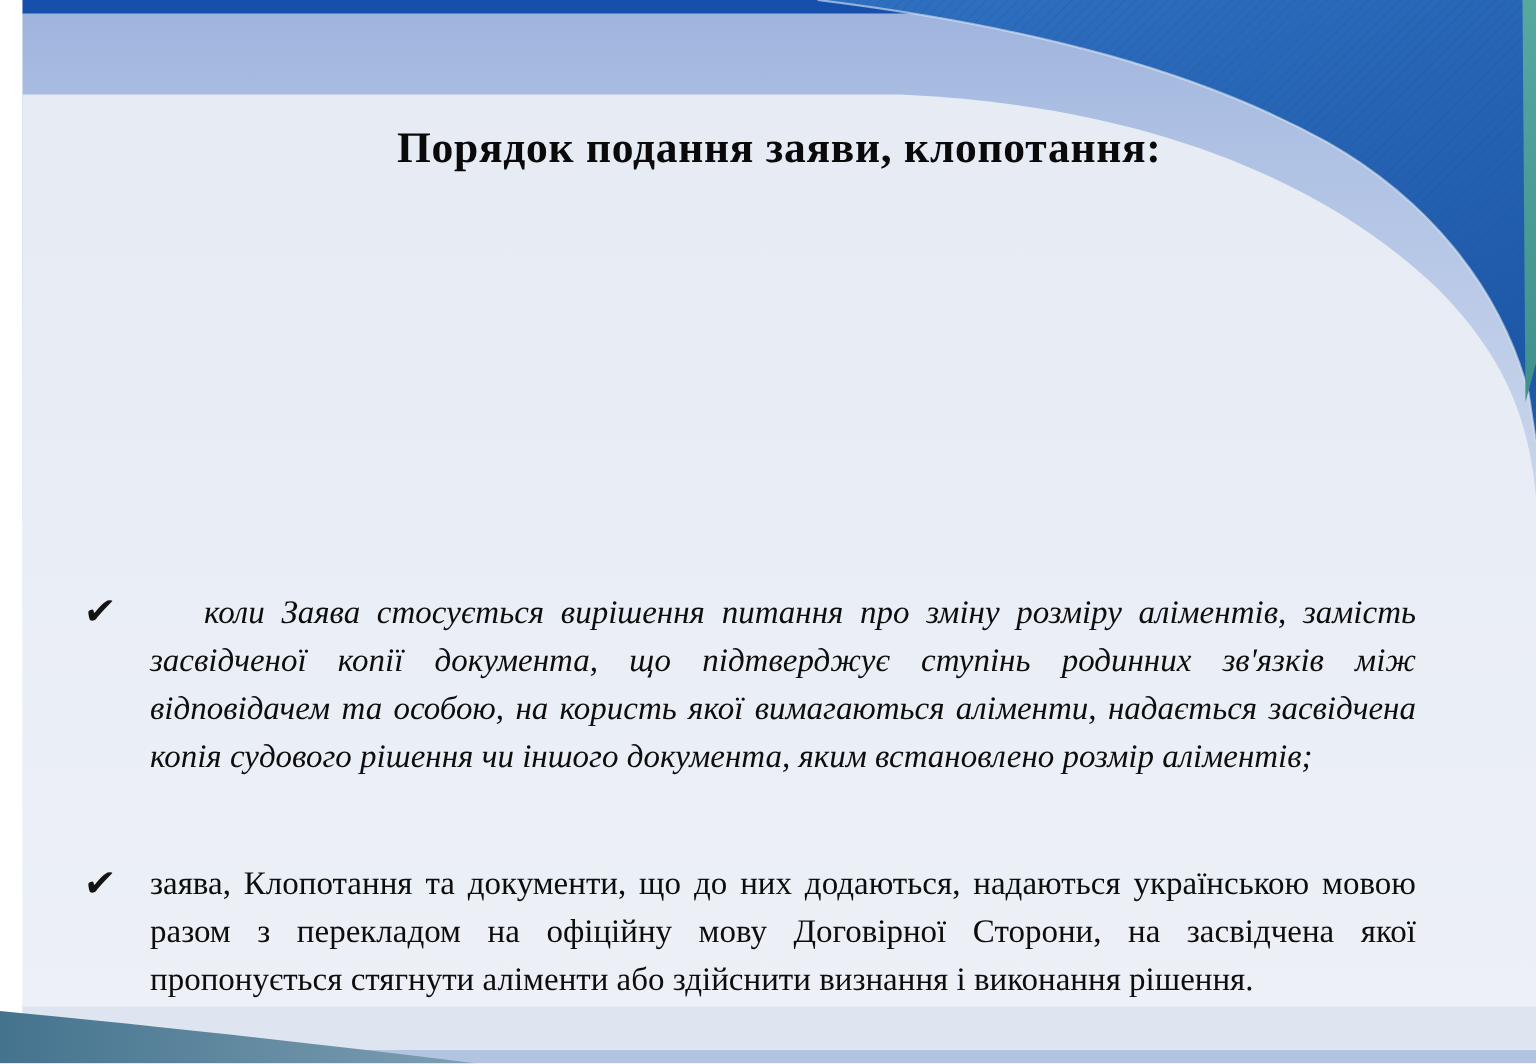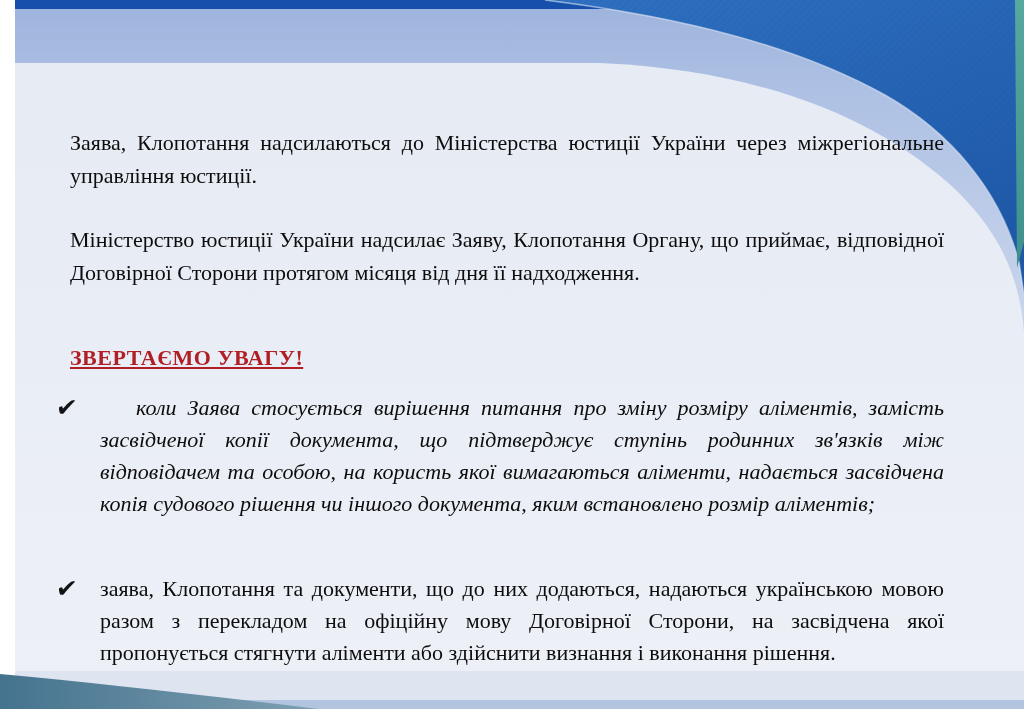--- a/index.html
+++ b/index.html
@@ -98,25 +98,23 @@
     <path d="M 545 0 C 690 18 800 48 885 95 C 950 132 1000 190 1019 262 L 1024 295" fill="none" stroke="#dfe7f3" stroke-width="1.5" opacity="0.6"></path>
 
     <polygon points="1015,0 1024,0 1024,242 1017,268" fill="url(#tealGrad)"></polygon>
 
     <rect x="15" y="671" width="1009" height="29" fill="#dfe5f0"></rect>
     <rect x="0" y="700" width="1024" height="9" fill="#b2c4df"></rect>
 
     <path d="M 0 674 C 95 683 205 695 318 709 L 0 709 Z" fill="url(#wedgeGrad)"></path>
   </svg>
 
+  <h1 class="layer title">Порядок подання заяви, клопотання:</h1>
 
-  <p class="layer para p1">Заява, Клопотання надсилаються до Міністерства юстиції України через міжрегіональне управління юстиції.</p>
-  <p class="layer para p2">Міністерство юстиції України надсилає Заяву, Клопотання Органу, що приймає, відповідної Договірної Сторони протягом місяця від дня її надходження.</p>
 
-  <div class="layer attention">ЗВЕРТАЄМО УВАГУ!</div>
 
   <div class="layer bullet b1">
     <span class="check">✔</span>
     <div class="btext">коли Заява стосується вирішення питання про зміну розміру аліментів, замість засвідченої копії документа, що підтверджує ступінь родинних зв'язків між відповідачем та особою, на користь якої вимагаються аліменти, надається засвідчена копія судового рішення чи іншого документа, яким встановлено розмір аліментів;</div>
   </div>
 
   <div class="layer bullet b2">
     <span class="check">✔</span>
     <div class="btext">заява, Клопотання та документи, що до них додаються, надаються українською мовою разом з перекладом на офіційну мову Договірної Сторони, на засвідчена якої пропонується стягнути аліменти або здійснити визнання і виконання рішення.</div>
   </div>

